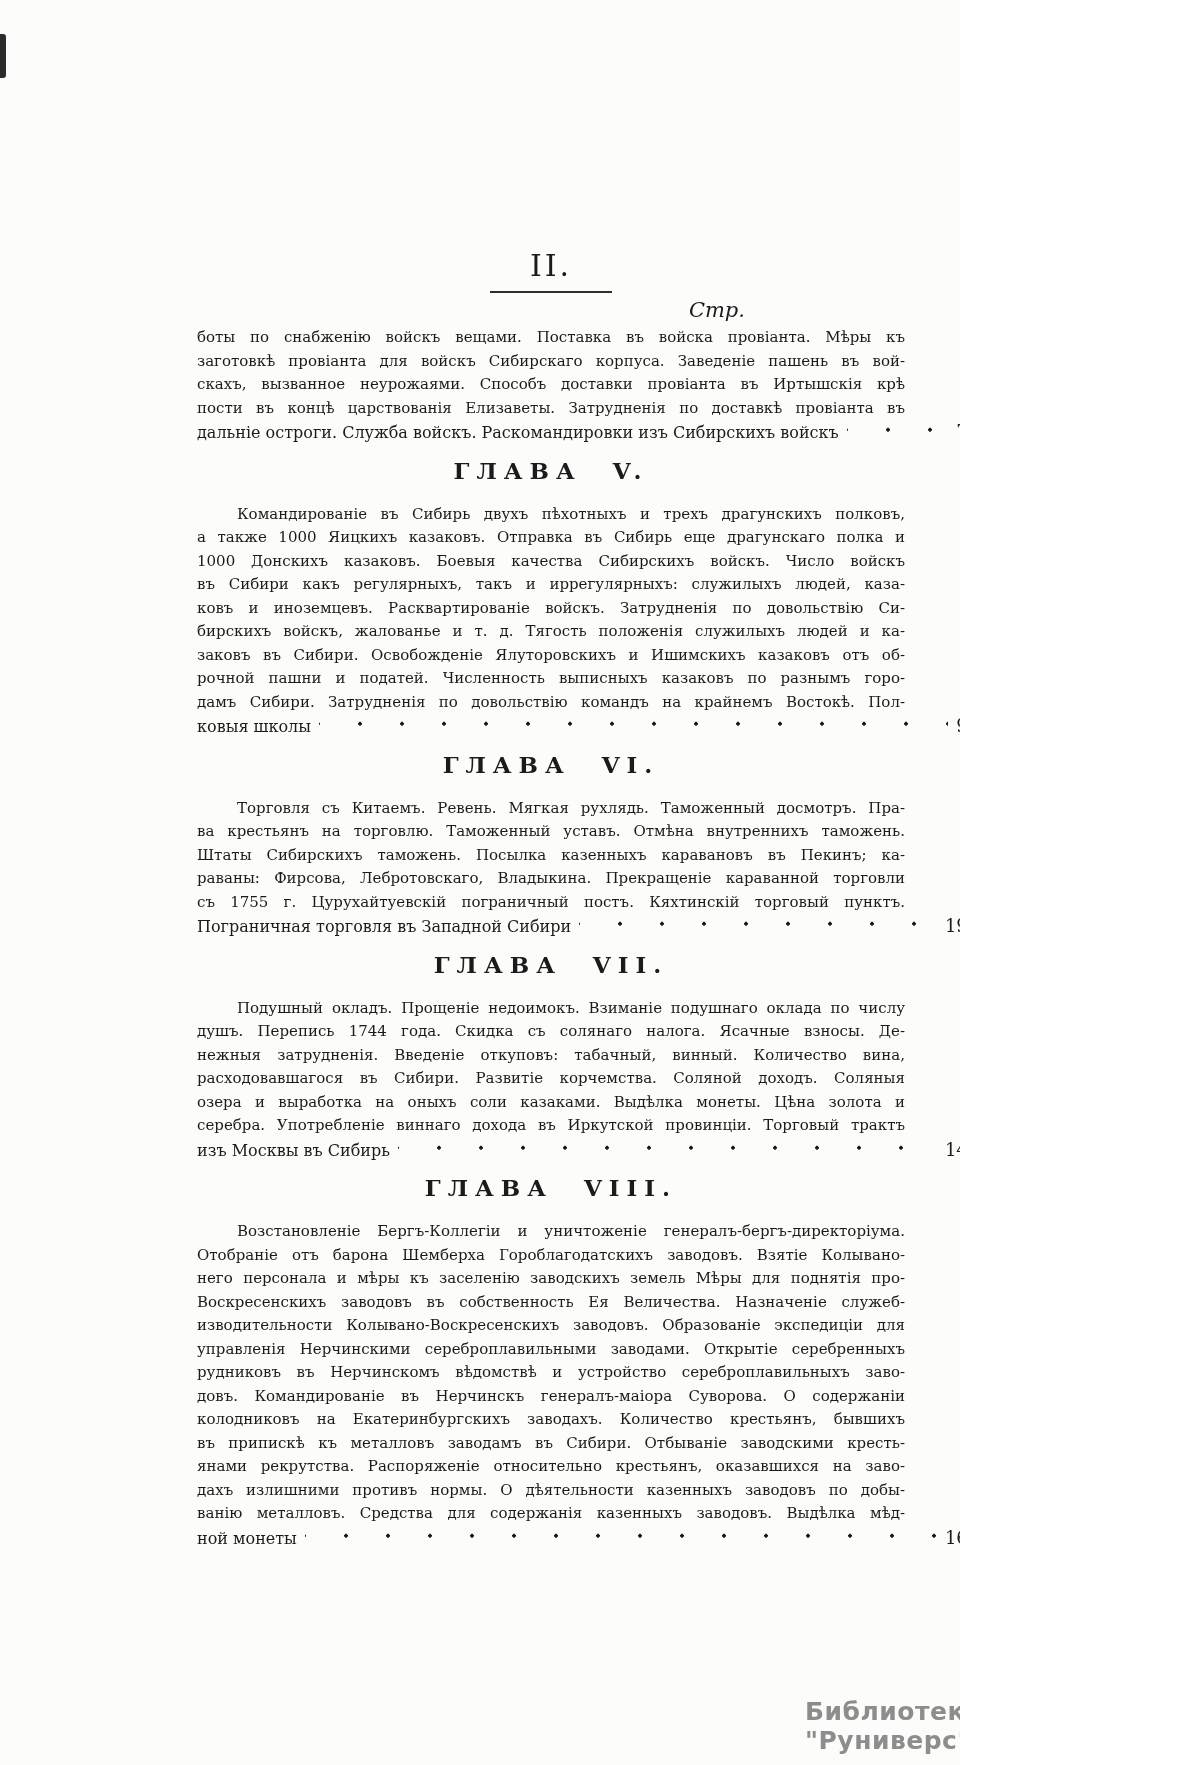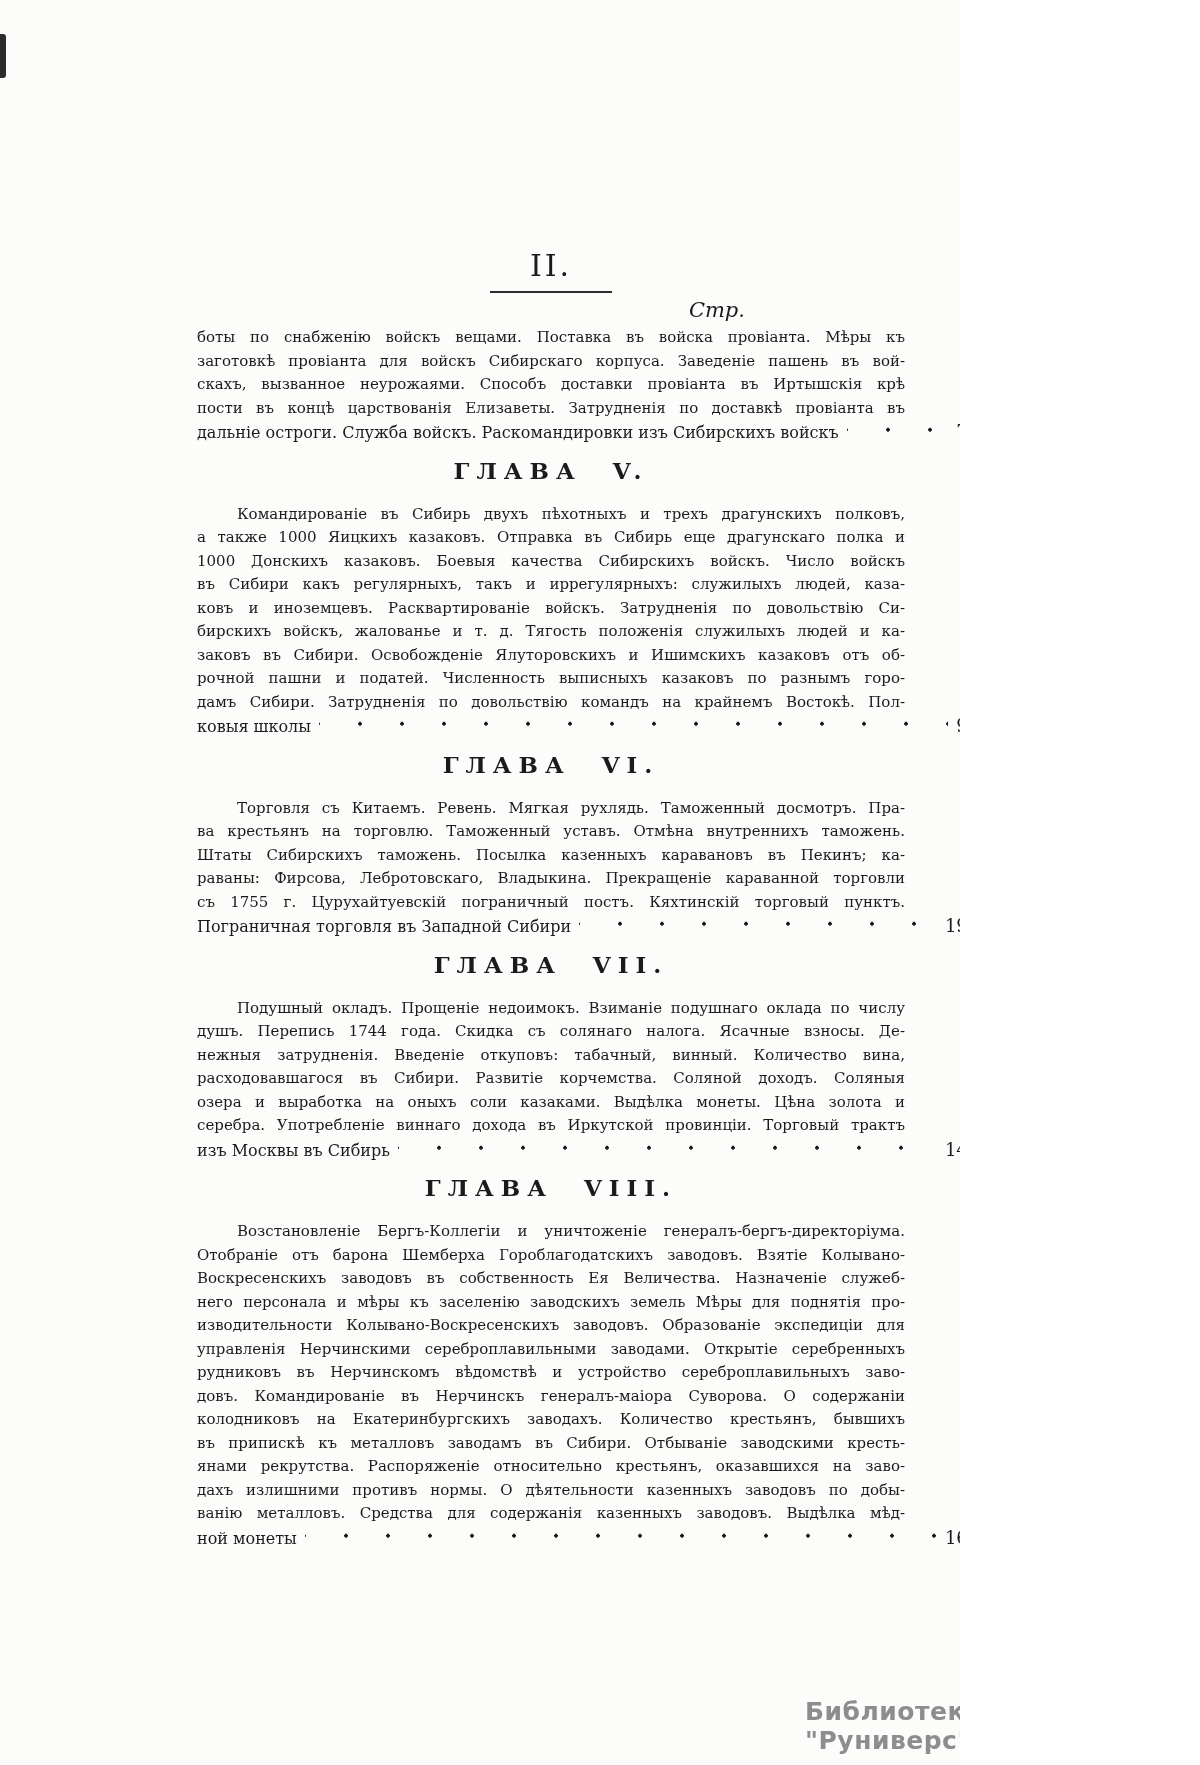--- a/index.html
+++ b/index.html
@@ -180,22 +180,22 @@
       <span class="dots"></span>
       <span class="num">144.</span>
     </div>
   </section>
 
   <section class="section">
     <h2 class="chapter">ГЛАВА VIII.</h2>
     <div class="para">
           <div class="line indent">Возстановленіе Бергъ-Коллегіи и уничтоженіе генералъ-бергъ-директоріума.</div>
           <div class="line">Отобраніе отъ барона Шемберха Гороблагодатскихъ заводовъ. Взятіе Колывано-</div>
+          <div class="line">него персонала и мѣры къ заселенію заводскихъ земель Мѣры для поднятія про-</div>
           <div class="line">Воскресенскихъ заводовъ въ собственность Ея Величества. Назначеніе служеб-</div>
-          <div class="line">него персонала и мѣры къ заселенію заводскихъ земель Мѣры для поднятія про-</div>
           <div class="line">изводительности Колывано-Воскресенскихъ заводовъ. Образованіе экспедиціи для</div>
           <div class="line">управленія Нерчинскими сереброплавильными заводами. Открытіе серебренныхъ</div>
           <div class="line">рудниковъ въ Нерчинскомъ вѣдомствѣ и устройство сереброплавильныхъ заво-</div>
           <div class="line">довъ. Командированіе въ Нерчинскъ генералъ-маіора Суворова. О содержаніи</div>
           <div class="line">колодниковъ на Екатеринбургскихъ заводахъ. Количество крестьянъ, бывшихъ</div>
           <div class="line">въ припискѣ къ металловъ заводамъ въ Сибири. Отбываніе заводскими кресть-</div>
           <div class="line">янами рекрутства. Распоряженіе относительно крестьянъ, оказавшихся на заво-</div>
           <div class="line">дахъ излишними противъ нормы. О дѣятельности казенныхъ заводовъ по добы-</div>
           <div class="line">ванію металловъ. Средства для содержанія казенныхъ заводовъ. Выдѣлка мѣд-</div>
         </div>

